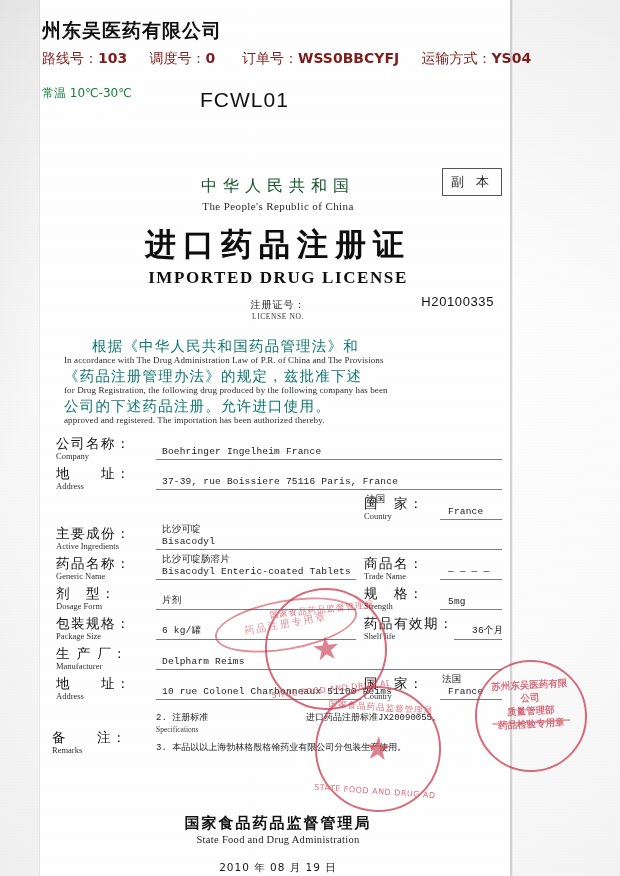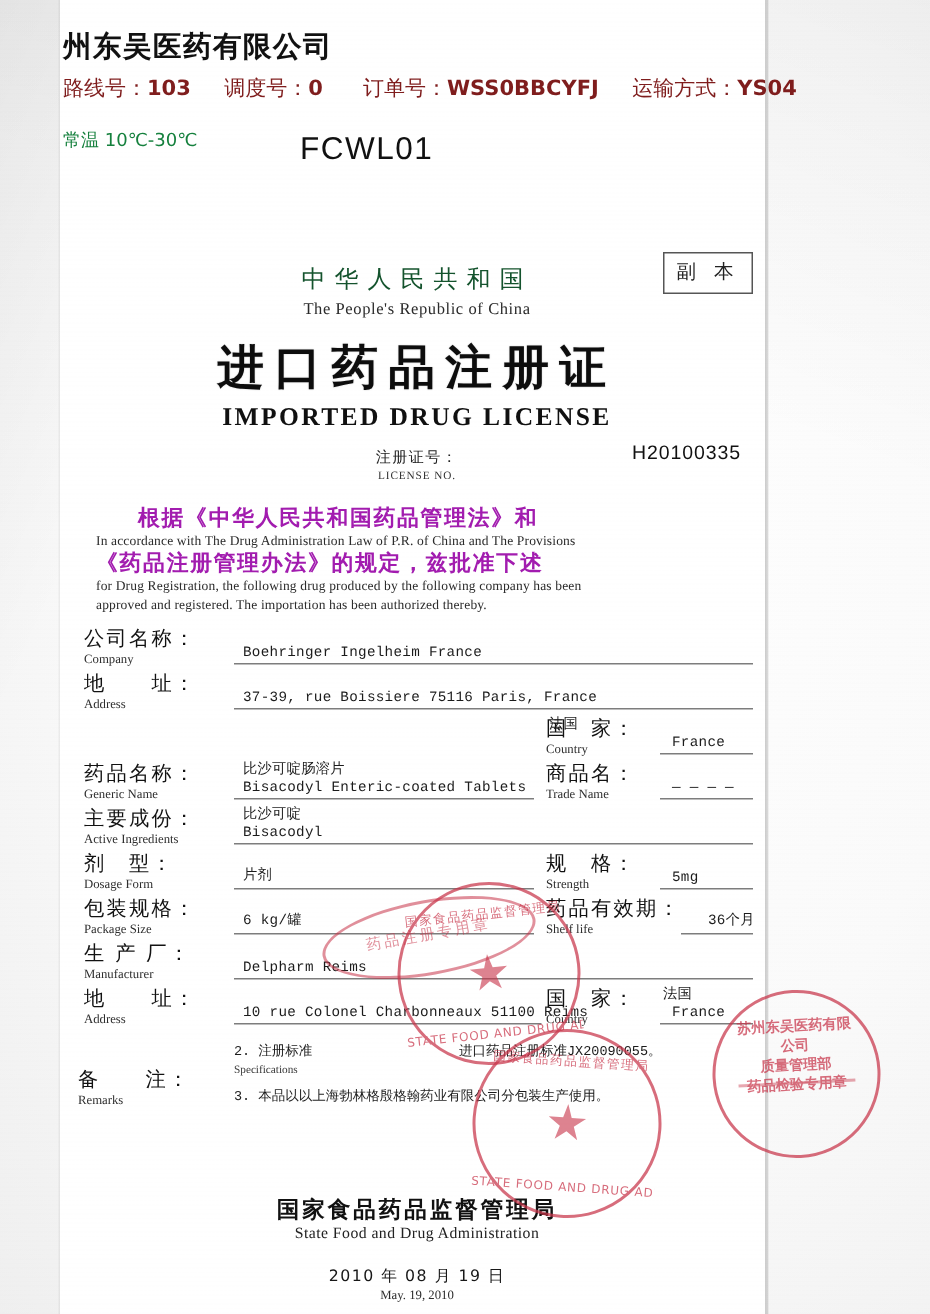--- a/index.html
+++ b/index.html
@@ -168,22 +168,21 @@
     color: #111;
   }
 
   
   .para { margin-top: 6px; padding: 0 8px 0 12px; }
   .para .cn {
     font-family: "DejaVu Sans", sans-serif;
     font-size: 14.5px;
     letter-spacing: 1.2px;
     line-height: 17px;
-    color: #a21caf;
-    font-weight: bold;
+    color: #0f766e;
   }
   .para .cn.indent { text-indent: 28px; }
   .para .en {
     font-family: "Liberation Serif", serif;
     font-size: 9px;
     letter-spacing: .1px;
     line-height: 11px;
     color: #2c2c2c;
     margin-bottom: 2px;
   }
@@ -438,20 +437,21 @@
     <span class="rn-lbl-cn">注册证号：</span>
     <span class="rn-lbl-en">LICENSE NO.</span>
     <span class="rn-val">H20100335</span>
   </div>
 
   <div class="para">
     <div class="cn indent">根据《中华人民共和国药品管理法》和</div>
     <div class="en">In accordance with The Drug Administration Law of P.R. of China and The Provisions</div>
     <div class="cn">《药品注册管理办法》的规定，兹批准下述</div>
     <div class="en">for Drug Registration, the following drug produced by the following company has been</div>
+    <div class="cn">公司的下述药品注册。允许进口使用。</div>
     <div class="en">approved and registered. The importation has been authorized thereby.</div>
   </div>
 
   <div class="fields">
 
     <div class="frow">
       <div class="flabel">
         <span class="fl-cn">公司名称：</span>
         <span class="fl-en">Company</span>
       </div>
@@ -468,46 +468,46 @@
       <div class="fvalue c1-val">37-39, rue Boissiere 75116 Paris, France</div>
     </div>
     <div class="frow">
       <div class="flabel split-lbl-r">
         <span class="fl-cn">国　家：</span>
         <span class="fl-en">Country</span>
       </div>
       <div class="fvalue" style="left:310px; bottom:20px;">法国</div>
       <div class="rule split-rule-r"></div>
       <div class="fvalue split-val-r">France</div>
+    </div>
+
+    <div class="frow">
+      <div class="flabel">
+        <span class="fl-cn">主要成份：</span>
+        <span class="fl-en">Active Ingredients</span>
+      </div>
+      <div class="fvalue" style="left:106px; bottom:20px;">比沙可啶</div>
+      <div class="rule c1-rule"></div>
+      <div class="fvalue c1-val">Bisacodyl</div>
     </div>
 
     <div class="frow">
       <div class="flabel">
         <span class="fl-cn">药品名称：</span>
         <span class="fl-en">Generic Name</span>
       </div>
       <div class="fvalue" style="left:106px; bottom:20px;">比沙可啶肠溶片</div>
       <div class="rule split-rule-l"></div>
       <div class="fvalue split-val-l">Bisacodyl Enteric-coated Tablets</div>
       <div class="flabel split-lbl-r">
         <span class="fl-cn">商品名：</span>
         <span class="fl-en">Trade Name</span>
       </div>
       <div class="rule split-rule-r"></div>
       <div class="fvalue split-val-r">— — — —</div>
-    </div>
-
-    <div class="frow">
-      <div class="flabel">
-        <span class="fl-cn">主要成份：</span>
-        <span class="fl-en">Active Ingredients</span>
-      </div>
-      <div class="fvalue" style="left:106px; bottom:20px;">比沙可啶</div>
-      <div class="rule c1-rule"></div>
-      <div class="fvalue c1-val">Bisacodyl</div>
     </div>
 
     <div class="frow">
       <div class="flabel">
         <span class="fl-cn">剂　型：</span>
         <span class="fl-en">Dosage Form</span>
       </div>
       <div class="rule split-rule-l"></div>
       <div class="fvalue split-val-l">片剂</div>
       <div class="flabel split-lbl-r">

